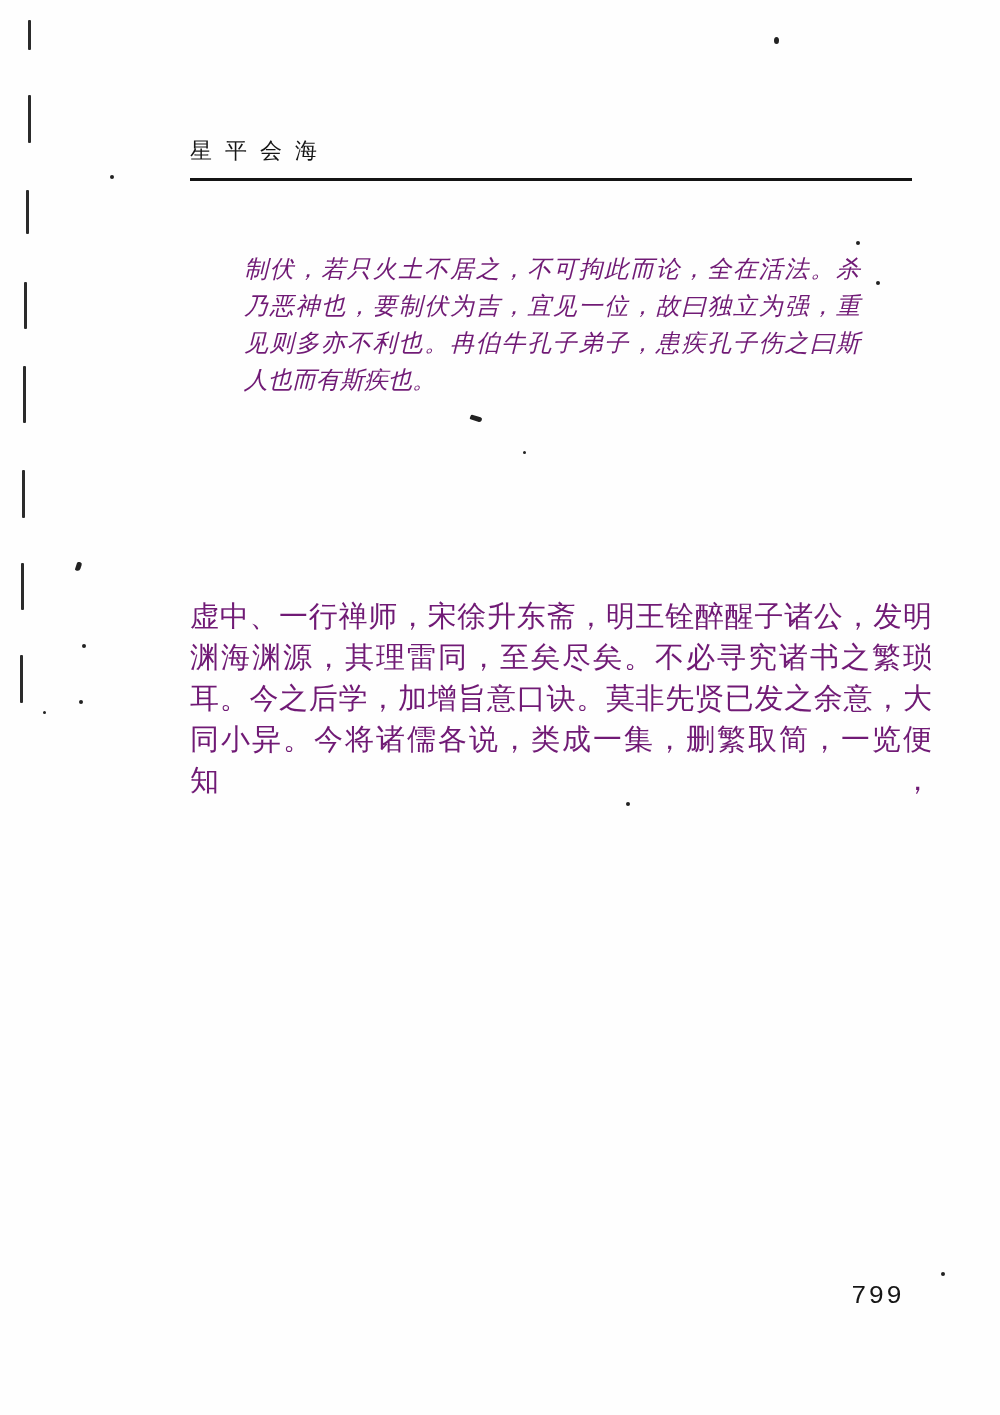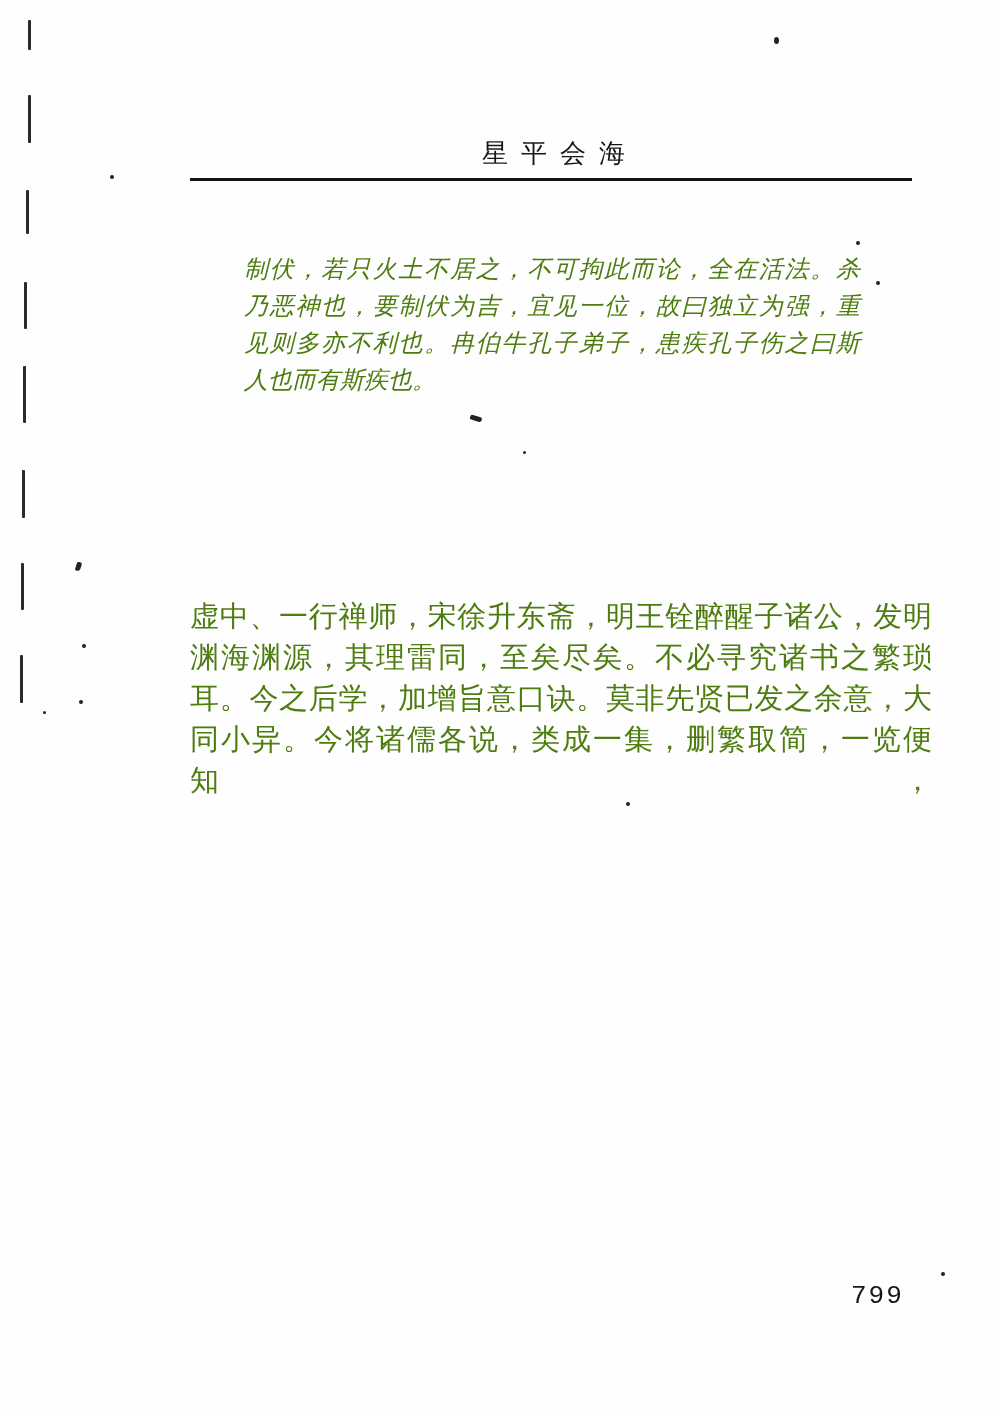--- a/index.html
+++ b/index.html
@@ -32,39 +32,39 @@
   .speck.comma {
     border-radius: 2px 2px 3px 1px;
     transform: rotate(18deg);
   }
 
   .header-title {
     position: absolute;
     top: 136px;
     left: 190px;
     width: 740px;
-    text-align: center;
-    font-size: 26px;
+    text-align: left;
+    font-size: 22px;
     letter-spacing: 13px;
     color: #161616;
     font-family: "DejaVu Serif", serif;
   }
 
   .header-rule {
     position: absolute;
     top: 178px;
     left: 190px;
     width: 722px;
     height: 3px;
     background: #141414;
   }
 
   .para {
     position: absolute;
-    color: #4d7c0f;
+    color: #701a75;
   }
 
   .para .line {
     text-align: justify;
     text-align-last: justify;
   }
   .para .line.short {
     text-align: right;
     text-align-last: left;
   }

